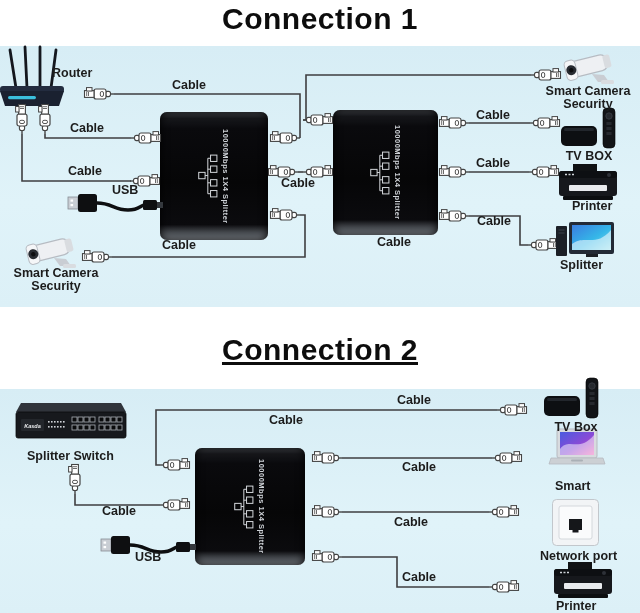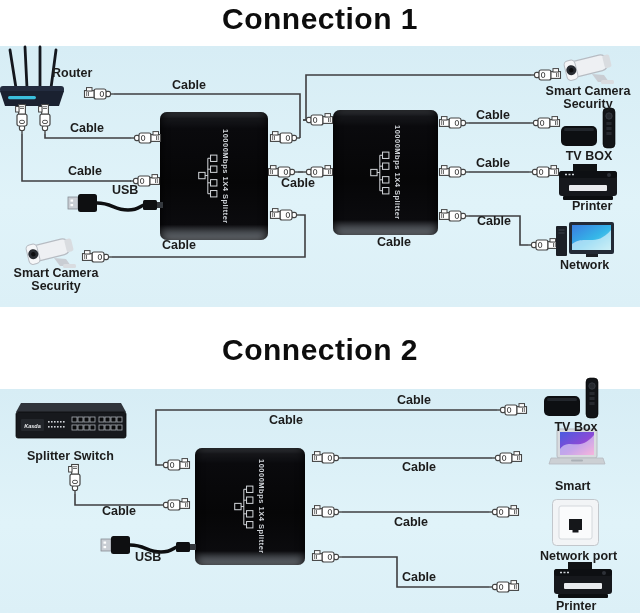--- a/index.html
+++ b/index.html
@@ -4,21 +4,21 @@
 <style>
   html,body{margin:0;padding:0;background:#fff;}
   #stage{position:relative;width:640px;height:613px;background:#ffffff;overflow:hidden;
          font-family:"Liberation Sans",sans-serif;}
   .zone{position:absolute;left:0;width:640px;background:linear-gradient(180deg,#d7edf5 0%,#e0f3f9 60%,#dcf0f7 100%);}
   #zone1{top:46px;height:261px;}
   #zone2{top:389px;height:224px;}
   .title{position:absolute;left:0;width:640px;text-align:center;font-size:30px;font-weight:800;
          color:#0d0d0d;letter-spacing:0.5px;line-height:44px;}
   #title1{top:-3px;}
-  #title2{top:328px;}
+  #title2{top:328px;text-decoration:underline;}
   .lbl{position:absolute;font-size:12.5px;font-weight:bold;color:#1c1c1c;white-space:nowrap;z-index:5;text-align:right;}
   .ctr{text-align:center;}
   .two{line-height:13px;}
   .splitter{position:absolute;display:flex;align-items:center;justify-content:center;gap:3px;
             border-radius:7px;z-index:2;
             background:linear-gradient(180deg,#45484e 0%,#17181c 5%,#0a0a0d 13%,#060607 55%,#0b0b0e 88%,#5c6167 96%,#8e939a 100%);
             box-shadow:inset 0 0 10px #000;}
   .sp-text{writing-mode:vertical-rl;font-size:7.5px;font-weight:bold;color:#cfd3d8;letter-spacing:0.5px;}
   .sp-icon{width:20px;height:46px;}
   #diagram-svg{position:absolute;left:0;top:0;z-index:3;}
@@ -286,21 +286,21 @@
   <div class="lbl ctr two" style="left:534px;top:85px;width:108px">
     <span style="display:block">Smart Camera</span>
     <span style="display:block">Security</span>
   </div>
   <div class="lbl ctr two" style="left:4px;top:267px;width:104px">
     <span style="display:block">Smart Camera</span>
     <span style="display:block">Security</span>
   </div>
   <span class="lbl ctr" style="left:558px;top:149px;width:62px">TV BOX</span>
   <span class="lbl" style="left:572px;top:199px">Printer</span>
-  <span class="lbl" style="left:560px;top:258px">Network</span>
+  <span class="lbl" style="left:560px;top:258px">Splitter</span>
 
   <span class="lbl" style="left:27px;top:449px">Splitter Switch</span>
   <span class="lbl" style="left:269px;top:413px">Cable</span>
   <span class="lbl" style="left:397px;top:393px">Cable</span>
   <span class="lbl" style="left:102px;top:504px">Cable</span>
   <span class="lbl" style="left:135px;top:550px">USB</span>
   <span class="lbl" style="left:402px;top:460px">Cable</span>
   <span class="lbl" style="left:394px;top:515px">Cable</span>
   <span class="lbl" style="left:402px;top:570px">Cable</span>
   <span class="lbl ctr" style="left:548px;top:420px;width:56px">TV Box</span>

